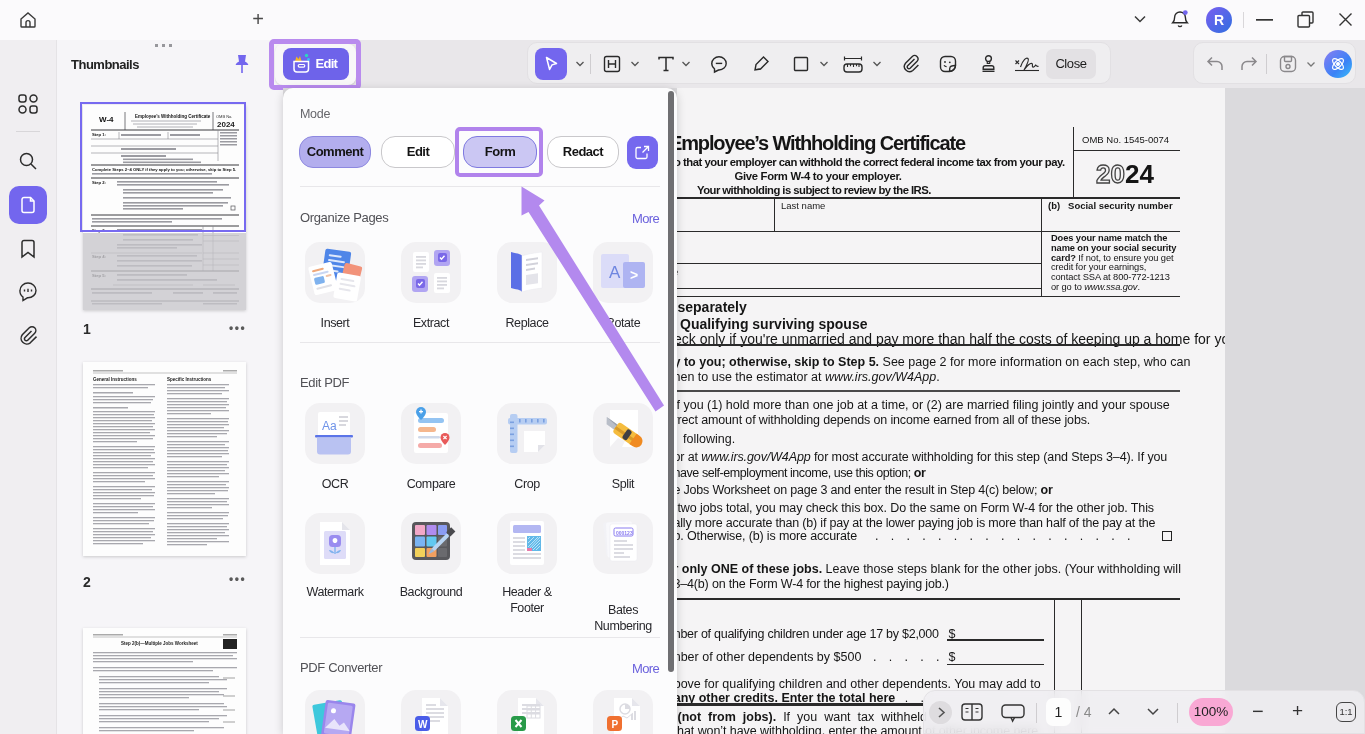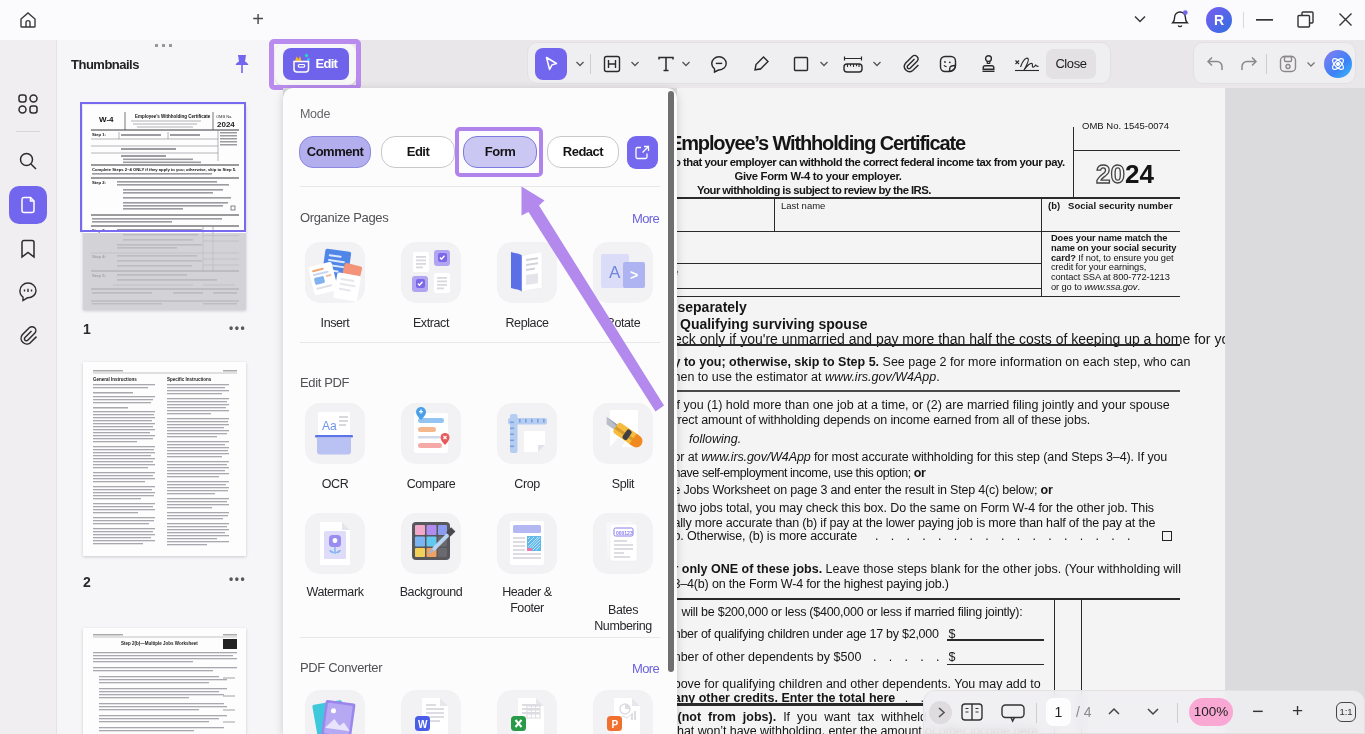--- a/index.html
+++ b/index.html
@@ -564,21 +564,21 @@
 </div>
 <div class="abs" id="toolsbox"></div>
 
 <div class="abs" id="docarea">
   <div id="page">
     <div class="t" style="left:-8px;top:44px;font-size:20px;font-weight:bold;letter-spacing:-1.14px;">Employee’s Withholding Certificate</div>
     <div class="t sb" style="left:-3px;top:67.5px;letter-spacing:-0.48px;">o that your employer can withhold the correct federal income tax from your pay.</div>
     <div class="t sb" style="left:57.5px;top:82px;letter-spacing:-0.31px;">Give Form W-4 to your employer.</div>
     <div class="t sb" style="left:20px;top:95.5px;letter-spacing:-0.54px;">Your withholding is subject to review by the IRS.</div>
     <div class="ln" style="left:396px;top:39px;width:1px;height:71px;"></div>
-    <div class="t lab" style="left:405px;top:32px;">OMB No. 1545-0074</div>
+    <div class="t lab" style="left:405px;top:46px;">OMB No. 1545-0074</div>
     <div class="ln" style="left:396px;top:62px;width:107px;height:1px;"></div>
     <div class="t" style="left:419px;top:71px;font-size:26px;font-weight:bold;"><span style="color:transparent;-webkit-text-stroke:1.3px #444;">20</span><span>24</span></div>
     <div class="ln" style="left:0;top:109px;width:503px;height:1.5px;"></div>
     <div class="ln" style="left:97px;top:110px;width:1px;height:33px;"></div>
     <div class="t lab" style="left:104px;top:112px;color:#222;">Last name</div>
     <div class="ln" style="left:364px;top:110px;width:1px;height:98px;"></div>
     <div class="t lab" style="left:371px;top:112px;font-weight:bold;">(b)&nbsp;&nbsp;&nbsp;Social security number</div>
     <div class="ln" style="left:0;top:143px;width:503px;height:1px;"></div>
     <div class="t" style="left:374px;top:146px;font-size:9.3px;line-height:9.8px;letter-spacing:-0.1px;"><b>Does your name match the<br>name on your social security<br>card?</b> If not, to ensure you get<br>credit for your earnings,<br>contact SSA at 800-772-1213<br>or go to <i>www.ssa.gov</i>.</div>
     <div class="ln" style="left:0;top:175px;width:364px;height:1px;"></div>
@@ -587,36 +587,35 @@
     <div class="ln" style="left:0;top:207.5px;width:503px;height:1.5px;"></div>
     <div class="t sm" style="left:0.5px;top:211px;font-weight:bold;">separately</div>
     <div class="t sm" style="left:3px;top:227.5px;font-weight:bold;">Qualifying surviving spouse</div>
     <div class="t sm" style="left:-3px;top:243px;">eck only if you're unmarried and pay more than half the costs of keeping up a home for yourself and a qualifying individual.)</div>
     <div class="ln" style="left:0;top:255.5px;width:503px;height:2px;"></div>
     <div class="t" style="left:-3.5px;top:267px;"><b>y to you; otherwise, skip to Step 5.</b> See page 2 for more information on each step, who can</div>
     <div class="t" style="left:-3.5px;top:281.5px;">hen to use the estimator at <i>www.irs.gov/W4App</i>.</div>
     <div class="ln" style="left:0;top:302px;width:503px;height:2px;background:#4a4a4a;"></div>
     <div class="t" style="left:-3.3px;top:310px;">if you (1) hold more than one job at a time, or (2) are married filing jointly and your spouse</div>
     <div class="t" style="left:-3.5px;top:325px;letter-spacing:-0.14px;">rrect amount of withholding depends on income earned from all of these jobs.</div>
-    <div class="t" style="left:12px;top:344px;font-style:italic;">following.</div>
+    <div class="t" style="left:6px;top:344px;">following.</div>
     <div class="t" style="left:-3.5px;top:362px;letter-spacing:-0.11px;">or at <i>www.irs.gov/W4App</i> for most accurate withholding for this step (and Steps 3–4). If you</div>
     <div class="t" style="left:-3.5px;top:377.5px;letter-spacing:-0.44px;">have self-employment income, use this option; <b>or</b></div>
     <div class="t" style="left:-3.5px;top:395px;letter-spacing:-0.2px;">e Jobs Worksheet on page 3 and enter the result in Step 4(c) below; <b>or</b></div>
     <div class="t" style="left:0.5px;top:413px;letter-spacing:-0.1px;">two jobs total, you may check this box. Do the same on Form W-4 for the other job. This</div>
     <div class="t" style="left:-3.5px;top:427.5px;letter-spacing:-0.19px;">ally more accurate than (b) if pay at the lower paying job is more than half of the pay at the</div>
     <div class="t" style="left:-3.5px;top:441px;letter-spacing:-0.14px;">b. Otherwise, (b) is more accurate</div>
     <div class="t dots" style="left:198px;top:441px;">. . . . . . . . . . . . . . . . .</div>
     <div class="abs" style="left:485px;top:442.5px;width:10px;height:10px;border:1.4px solid #222;"></div>
 
     <div class="t" style="left:-3.5px;top:473.5px;"><b>r only ONE of these jobs.</b> Leave those steps blank for the other jobs. (Your withholding will</div>
     <div class="t" style="left:-3.5px;top:488.5px;letter-spacing:-0.17px;">3–4(b) on the Form W-4 for the highest paying job.)</div>
     <div class="ln" style="left:0;top:510px;width:503px;height:1.5px;"></div>
     <div class="ln" style="left:376.5px;top:510px;width:1.2px;height:136px;"></div>
     <div class="ln" style="left:403.5px;top:510px;width:1.2px;height:136px;"></div>
-    <div class="t" style="left:4.5px;top:516.5px;letter-spacing:-0.25px;">will be $200,000 or less ($400,000 or less if married filing jointly):</div>
     <div class="t" style="left:-3.3px;top:538.5px;letter-spacing:-0.26px;">nber of qualifying children under age 17 by $2,000</div>
     <div class="t" style="left:271.5px;top:538.5px;">$</div>
     <div class="ln" style="left:270px;top:551px;width:96.5px;height:1.5px;"></div>
     <div class="t" style="left:-3.3px;top:562px;">nber of other dependents by $500</div>
     <div class="t dots" style="left:196px;top:562px;">. . . . .</div>
     <div class="t" style="left:271.5px;top:562px;">$</div>
     <div class="ln" style="left:270px;top:575.5px;width:96.5px;height:1.5px;"></div>
     <div class="t" style="left:-3.3px;top:588.5px;">bove for qualifying children and other dependents. You may add to</div>
     <div class="t" style="left:-3.3px;top:602.5px;font-weight:bold;">any other credits. Enter the total here</div>
     <div class="t dots" style="left:212px;top:602.5px;">. . .</div>

